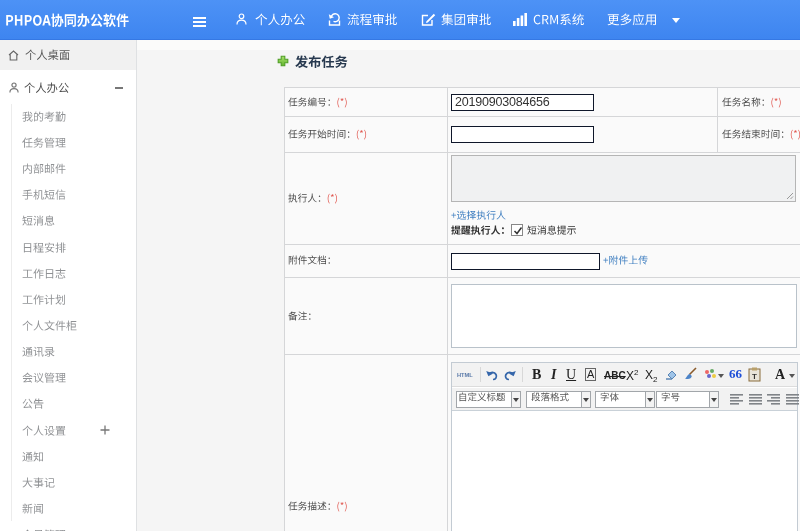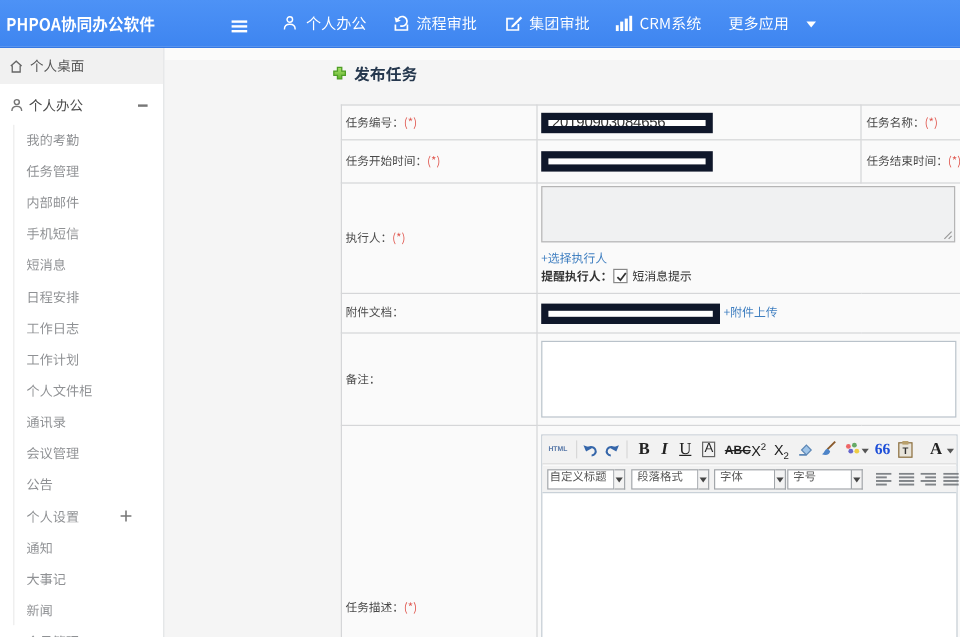--- a/index.html
+++ b/index.html
@@ -3,21 +3,21 @@
 *{margin:0;padding:0;box-sizing:border-box}
 html,body{width:800px;height:531px;overflow:hidden;background:#f5f5f5;
 font-family:"Liberation Sans",sans-serif}
 .abs{position:absolute}
 .topbar{position:absolute;left:0;top:0;width:800px;height:40px;
 background:linear-gradient(#4d92f6,#3e85f0);border-bottom:1px solid #3578e4}
 .sidebar{position:absolute;left:0;top:40px;width:137px;height:491px;
 background:#fff;border-right:1px solid #dfe1e3}
 table.frm{border-collapse:collapse;table-layout:fixed;position:absolute;left:147px;top:47px;width:780px}
 table.frm td{border:1px solid #d5d6d8;background:#fafafa;vertical-align:middle;padding:0}
-.inp{border:6px solid #0f172a;background:#fff;height:17px;display:block}
+.inp{border:1px solid #0f172a;background:#fff;height:17px;display:block}
 .combo{position:absolute;top:3px;height:17px;background:#fff;border:1px solid #a2a6aa}
 .cbtn{position:absolute;top:3px;height:17px;width:9px;background:#f3f3f3;border:1px solid #a2a6aa;border-left:none}
 .cbtn:after{content:"";position:absolute;left:1px;top:6px;border:3px solid transparent;border-top:4px solid #444}
 .sep{position:absolute;top:4px;width:1px;height:15px;background:#d8d8d8}
 </style></head><body>
 <div class="topbar"></div>
 <div class="abs" style="left:137px;top:40px;width:663px;height:10px;background:#fbfbfa"></div>
 <svg style="position:absolute;left:5.0px;top:12.6px;overflow:visible" width="125.1" height="15.3">
     <path d="M1.2 12.6H3.1V8.9H4.4C6.5 8.9 8.2 7.8 8.2 5.4C8.2 2.9 6.5 2.1 4.4 2.1H1.2ZM3.1 7.2V3.8H4.2C5.6 3.8 6.3 4.2 6.3 5.4C6.3 6.6 5.6 7.2 4.3 7.2Z M9.9 12.6H11.8V8.1H15.5V12.6H17.4V2.1H15.5V6.3H11.8V2.1H9.9Z M19.8 12.6H21.7V8.9H23C25.1 8.9 26.8 7.8 26.8 5.4C26.8 2.9 25.1 2.1 23 2.1H19.8ZM21.7 7.2V3.8H22.8C24.2 3.8 24.9 4.2 24.9 5.4C24.9 6.6 24.2 7.2 22.9 7.2Z M32.3 12.8C34.9 12.8 36.7 10.7 36.7 7.3C36.7 3.9 34.9 1.9 32.3 1.9C29.8 1.9 28 3.9 28 7.3C28 10.7 29.8 12.8 32.3 12.8ZM32.3 11C30.9 11 30 9.6 30 7.3C30 5.1 30.9 3.7 32.3 3.7C33.8 3.7 34.7 5.1 34.7 7.3C34.7 9.6 33.8 11 32.3 11Z M37.3 12.6H39.3L40 9.9H43.1L43.8 12.6H45.8L42.7 2.1H40.4ZM40.4 8.3 40.7 7.2C41 6.1 41.2 4.9 41.5 3.7H41.5C41.8 4.8 42.1 6.1 42.4 7.2L42.7 8.3Z M50.5 5.9C50.3 7.1 49.9 8.4 49.3 9.2C49.6 9.4 50.2 9.8 50.5 10.1C51.1 9.1 51.6 7.6 51.9 6.2ZM47.5 0.6V3.9H46.3V5.5H47.5V13.9H49V5.5H50.3V3.9H49V0.6ZM52.6 0.7V3.2H50.6V4.9H52.6C52.5 7.4 51.9 10.5 49.4 12.8C49.7 13 50.3 13.6 50.6 13.9C53.4 11.3 54 7.8 54.1 4.9H55.3C55.2 9.7 55.1 11.5 54.8 11.9C54.6 12.1 54.5 12.2 54.3 12.2C54 12.2 53.4 12.2 52.8 12.1C53.1 12.6 53.2 13.3 53.3 13.7C53.9 13.8 54.6 13.8 55 13.7C55.5 13.6 55.8 13.4 56.1 12.9C56.5 12.4 56.6 10.9 56.7 7.3C57 8.4 57.2 9.6 57.3 10.4L58.6 10C58.5 9 58.1 7.2 57.7 5.9L56.8 6.1L56.8 4C56.8 3.8 56.8 3.2 56.8 3.2H54.1V0.7Z M62.1 3.9V5.3H68.6V3.9ZM64.1 7.8H66.6V9.8H64.1ZM62.7 6.4V12.1H64.1V11.2H68V6.4ZM59.8 1.2V13.9H61.3V2.9H69.4V11.9C69.4 12.2 69.3 12.3 69.1 12.3C68.8 12.3 68.1 12.3 67.4 12.2C67.6 12.7 67.9 13.5 67.9 13.9C69 13.9 69.7 13.9 70.3 13.6C70.8 13.3 70.9 12.8 70.9 12V1.2Z M74 5.5C73.6 6.8 72.8 8.3 72.1 9.2L73.6 10.1C74.3 9 74.9 7.4 75.4 6.1ZM76.5 0.6V3H72.9V4.7H76.4C76.3 7.3 75.6 10.5 72.3 12.6C72.7 12.9 73.3 13.6 73.6 14C77.3 11.6 78 7.8 78.2 4.7H80.2C80.1 9.3 79.9 11.2 79.5 11.6C79.4 11.8 79.2 11.9 79 11.9C78.6 11.9 77.9 11.9 77.1 11.8C77.4 12.3 77.6 13.1 77.6 13.6C78.4 13.7 79.3 13.7 79.8 13.6C80.3 13.5 80.7 13.3 81.1 12.8C81.5 12.1 81.7 10.4 81.9 6.2C82.4 7.6 82.9 9.3 83.1 10.4L84.7 9.7C84.4 8.6 83.8 6.7 83.2 5.3L81.9 5.8L82 3.9C82 3.6 82 3 82 3H78.2V0.6Z M88.8 0.9C88.1 2.9 86.8 4.9 85.4 6.1C85.9 6.4 86.6 7 86.9 7.4C88.3 6 89.7 3.7 90.5 1.4ZM94 0.8 92.4 1.5C93.4 3.6 95 5.9 96.3 7.3C96.6 6.9 97.2 6.2 97.6 5.9C96.3 4.6 94.8 2.6 94 0.8ZM86.9 13.2C87.6 12.9 88.4 12.9 94.8 12.3C95.1 12.9 95.4 13.4 95.6 13.9L97.2 13C96.5 11.7 95.3 9.6 94.2 8.1L92.7 8.8C93.1 9.4 93.5 10 93.9 10.7L89 11C90.2 9.5 91.4 7.6 92.4 5.6L90.7 4.8C89.7 7.2 88.1 9.6 87.5 10.3C87 10.9 86.7 11.3 86.3 11.4C86.5 11.9 86.8 12.8 86.9 13.2Z M105.4 0.6C105.2 2.7 104.7 4.8 103.8 6.1C104.2 6.3 104.8 6.8 105.1 7.1C105.6 6.3 106 5.3 106.3 4.1H109C108.9 5 108.7 5.9 108.5 6.5L109.8 6.9C110.1 5.8 110.4 4.2 110.7 2.8L109.6 2.5L109.4 2.6H106.7C106.8 2 106.9 1.4 106.9 0.8ZM106.4 5.4V6.1C106.4 7.9 106.2 10.7 103.7 12.8C104 13 104.6 13.6 104.8 13.9C106.1 12.9 106.8 11.6 107.3 10.4C107.8 11.9 108.6 13.1 109.8 13.9C110 13.5 110.5 12.8 110.8 12.5C109.2 11.6 108.3 9.7 107.9 7.5C107.9 7 107.9 6.5 107.9 6.1V5.4ZM99.1 8.2C99.2 8.1 99.7 8 100.2 8H101.4V9.5C100.3 9.7 99.2 9.9 98.3 10L98.7 11.7L101.4 11.2V13.9H102.8V10.9L104.3 10.7L104.2 9.1L102.8 9.3V8H104.1L104.1 6.5H102.8V4.5H101.4V6.5H100.5C100.9 5.7 101.2 4.7 101.5 3.7H104.2V2.1H102L102.3 0.9L100.8 0.6C100.7 1.1 100.6 1.6 100.4 2.1H98.5V3.7H100C99.7 4.6 99.5 5.4 99.4 5.7C99.1 6.3 98.9 6.7 98.6 6.8C98.8 7.2 99 7.9 99.1 8.2Z M115.2 7.5V9.1H118.7V13.9H120.3V9.1H123.7V7.5H120.3V5H123.1V3.3H120.3V0.8H118.7V3.3H117.7C117.8 2.8 117.9 2.2 118 1.7L116.5 1.4C116.2 3.1 115.7 4.9 115 6C115.4 6.2 116 6.6 116.3 6.8C116.6 6.3 116.9 5.7 117.1 5H118.7V7.5ZM114.2 0.6C113.6 2.7 112.5 4.7 111.3 6C111.6 6.4 112 7.3 112.2 7.7C112.4 7.4 112.7 7.1 112.9 6.7V13.9H114.4V4.2C114.9 3.2 115.4 2.2 115.7 1.1Z" fill="#fff"></path>
   </svg>

